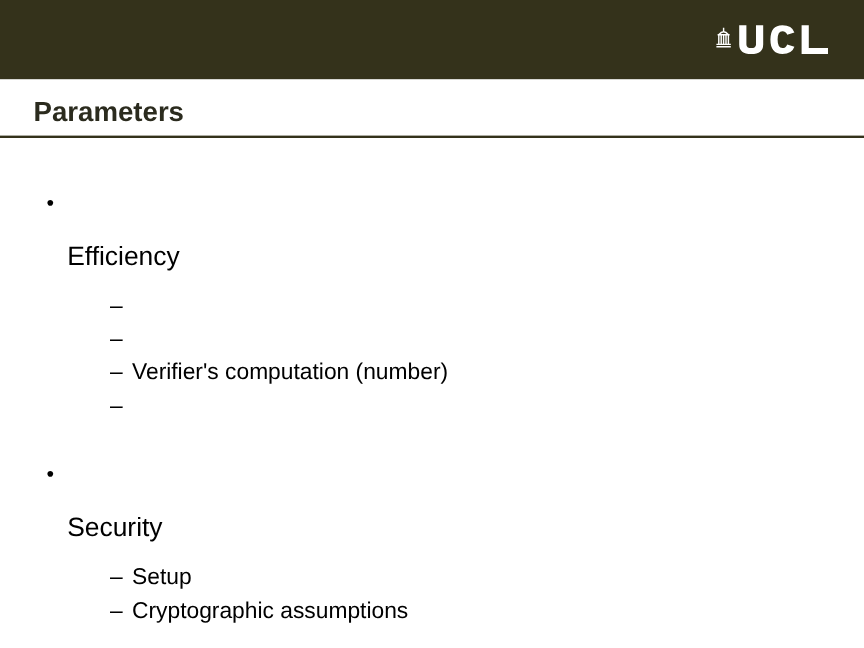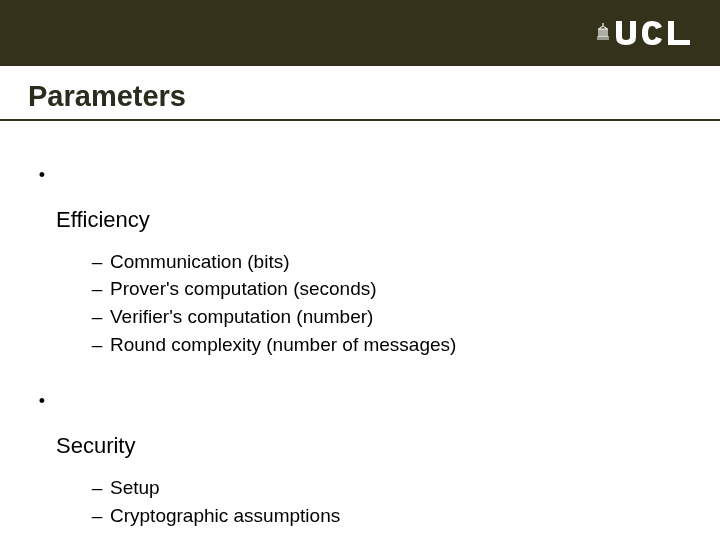--- a/index.html
+++ b/index.html
@@ -18,21 +18,21 @@
     align-items: center;
     gap: 4px;
     color: #fff;
   }
   .logo svg { display: block; }
   .title-row {
     padding: 14px 28px 6px 28px;
     border-bottom: 2px solid #34321b;
   }
   .title {
-    font-size: 29px;
+    font-size: 23px;
     font-weight: bold;
     color: #2b2b1e;
   }
   .content {
     padding: 40px 28px 0 28px;
     font-size: 22px;
     line-height: 1.35;
   }
   .top-item {
     display: flex;
@@ -90,33 +90,30 @@
 
 <div class="content">
 
   <div class="top-item">
     <div class="bullet">•</div>
     <div class="label">Efficiency</div>
   </div>
   <div class="sub-list">
     <div class="sub-item">
       <div class="dash">–</div>
-      <div>Communication (bits)</div>
     </div>
     <div class="sub-item">
       <div class="dash">–</div>
-      <div>Prover's computation (seconds)</div>
     </div>
     <div class="sub-item">
       <div class="dash">–</div>
       <div>Verifier's computation (number)</div>
     </div>
     <div class="sub-item">
       <div class="dash">–</div>
-      <div>Round complexity (number of messages)</div>
     </div>
   </div>
 
   <div class="top-item">
     <div class="bullet">•</div>
     <div class="label">Security</div>
   </div>
   <div class="sub-list">
     <div class="sub-item">
       <div class="dash">–</div>

